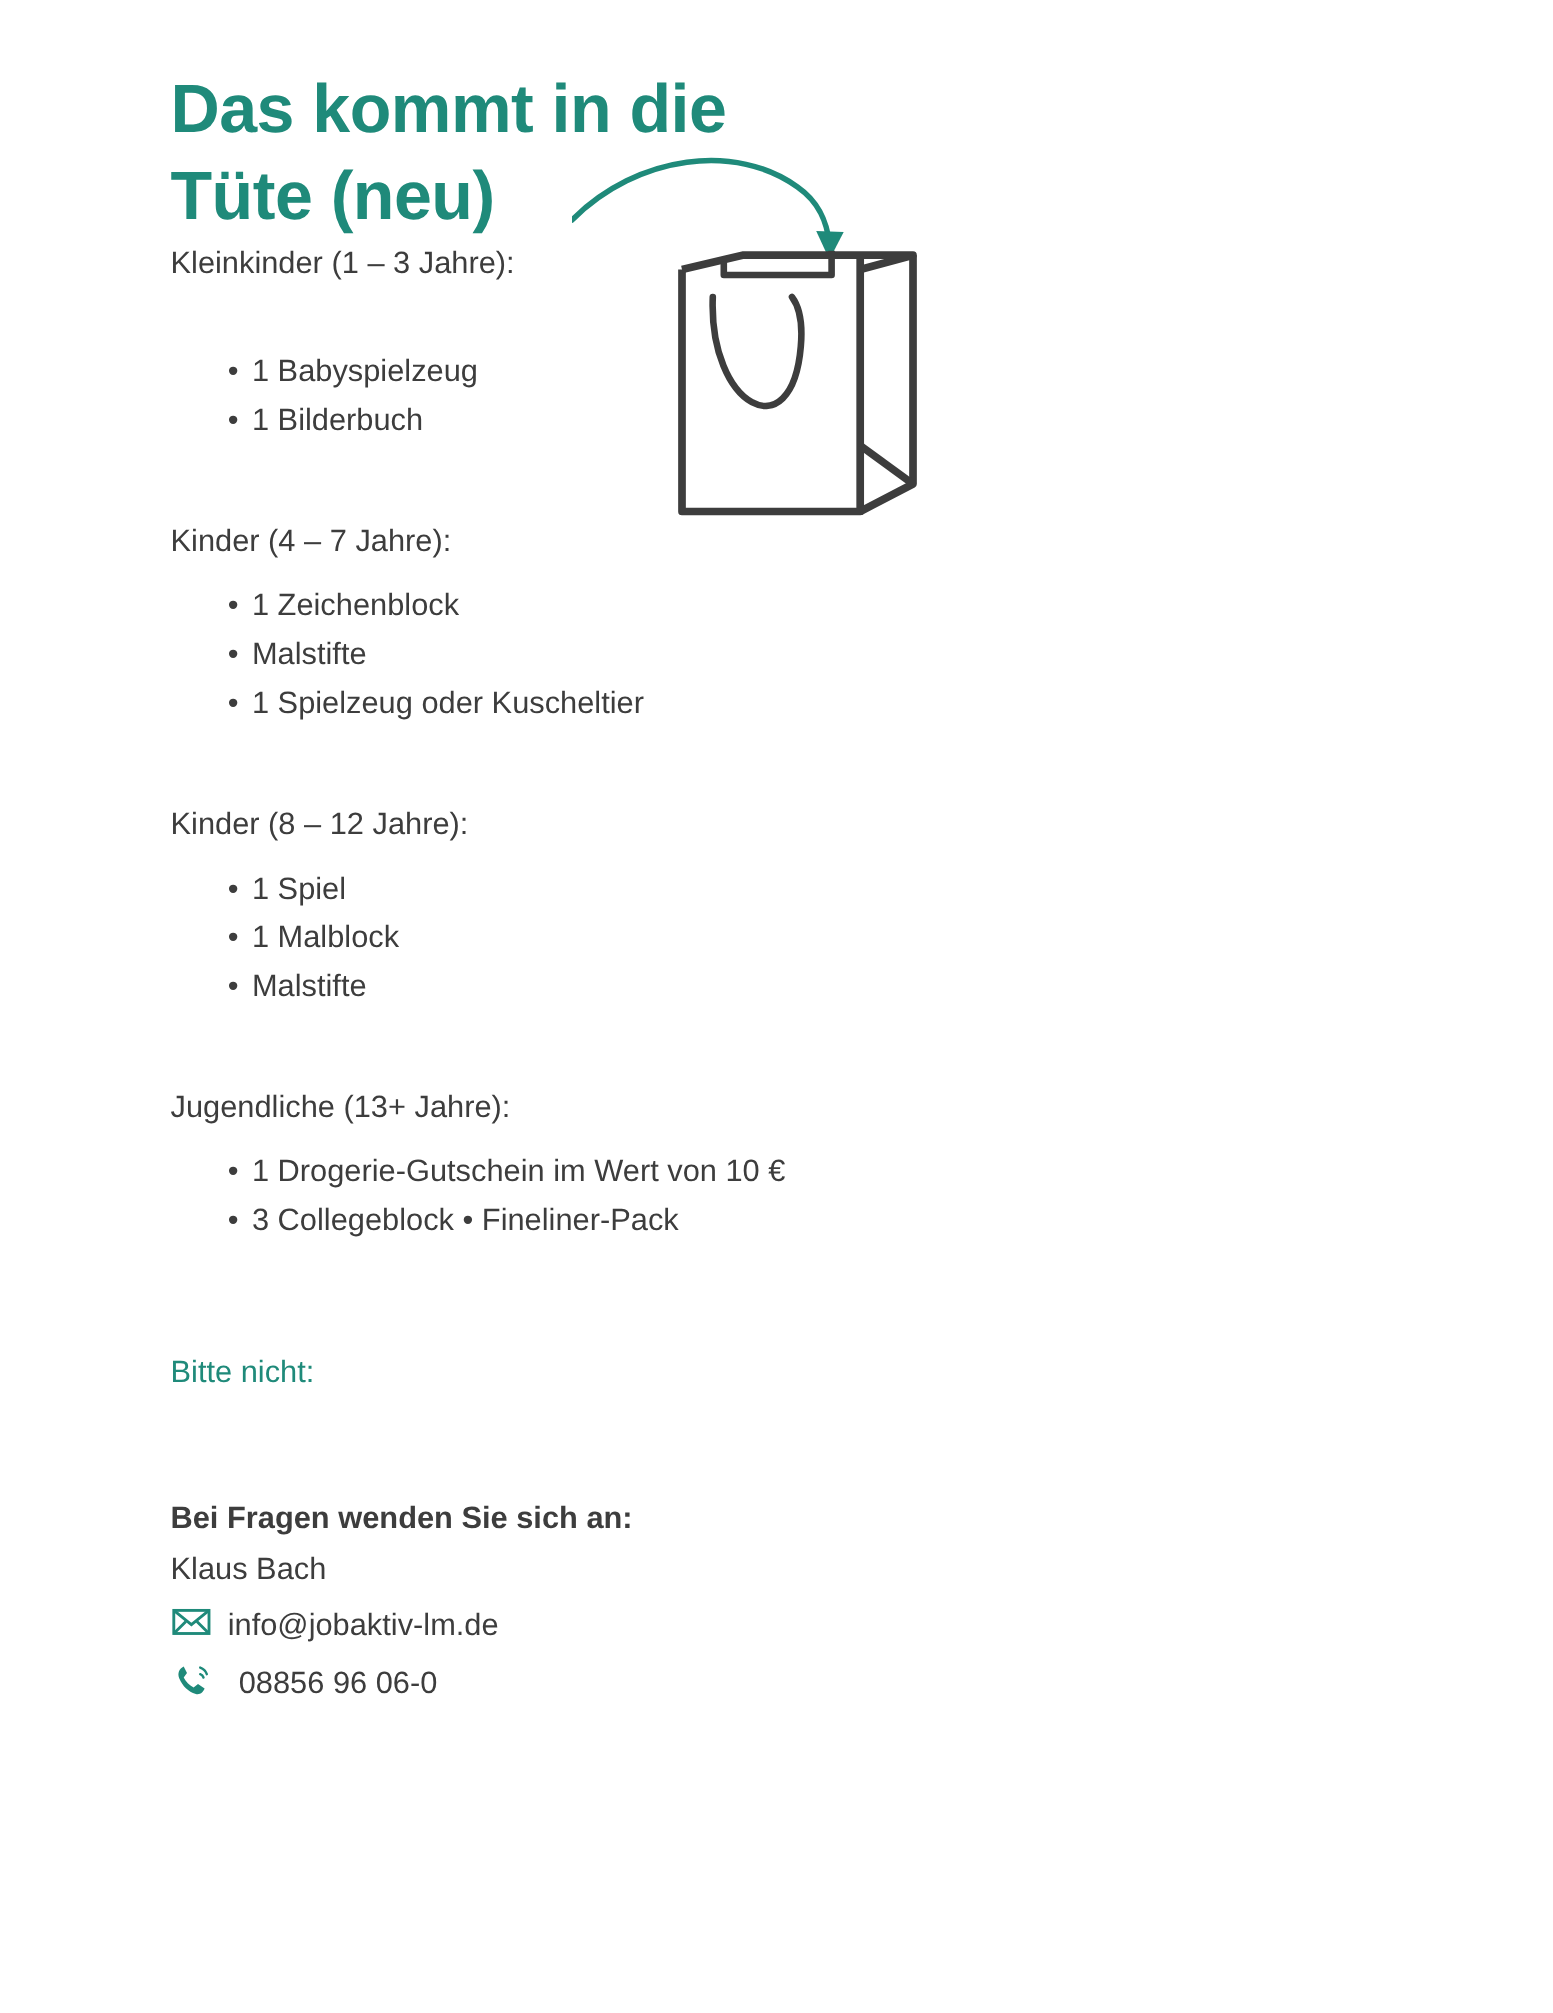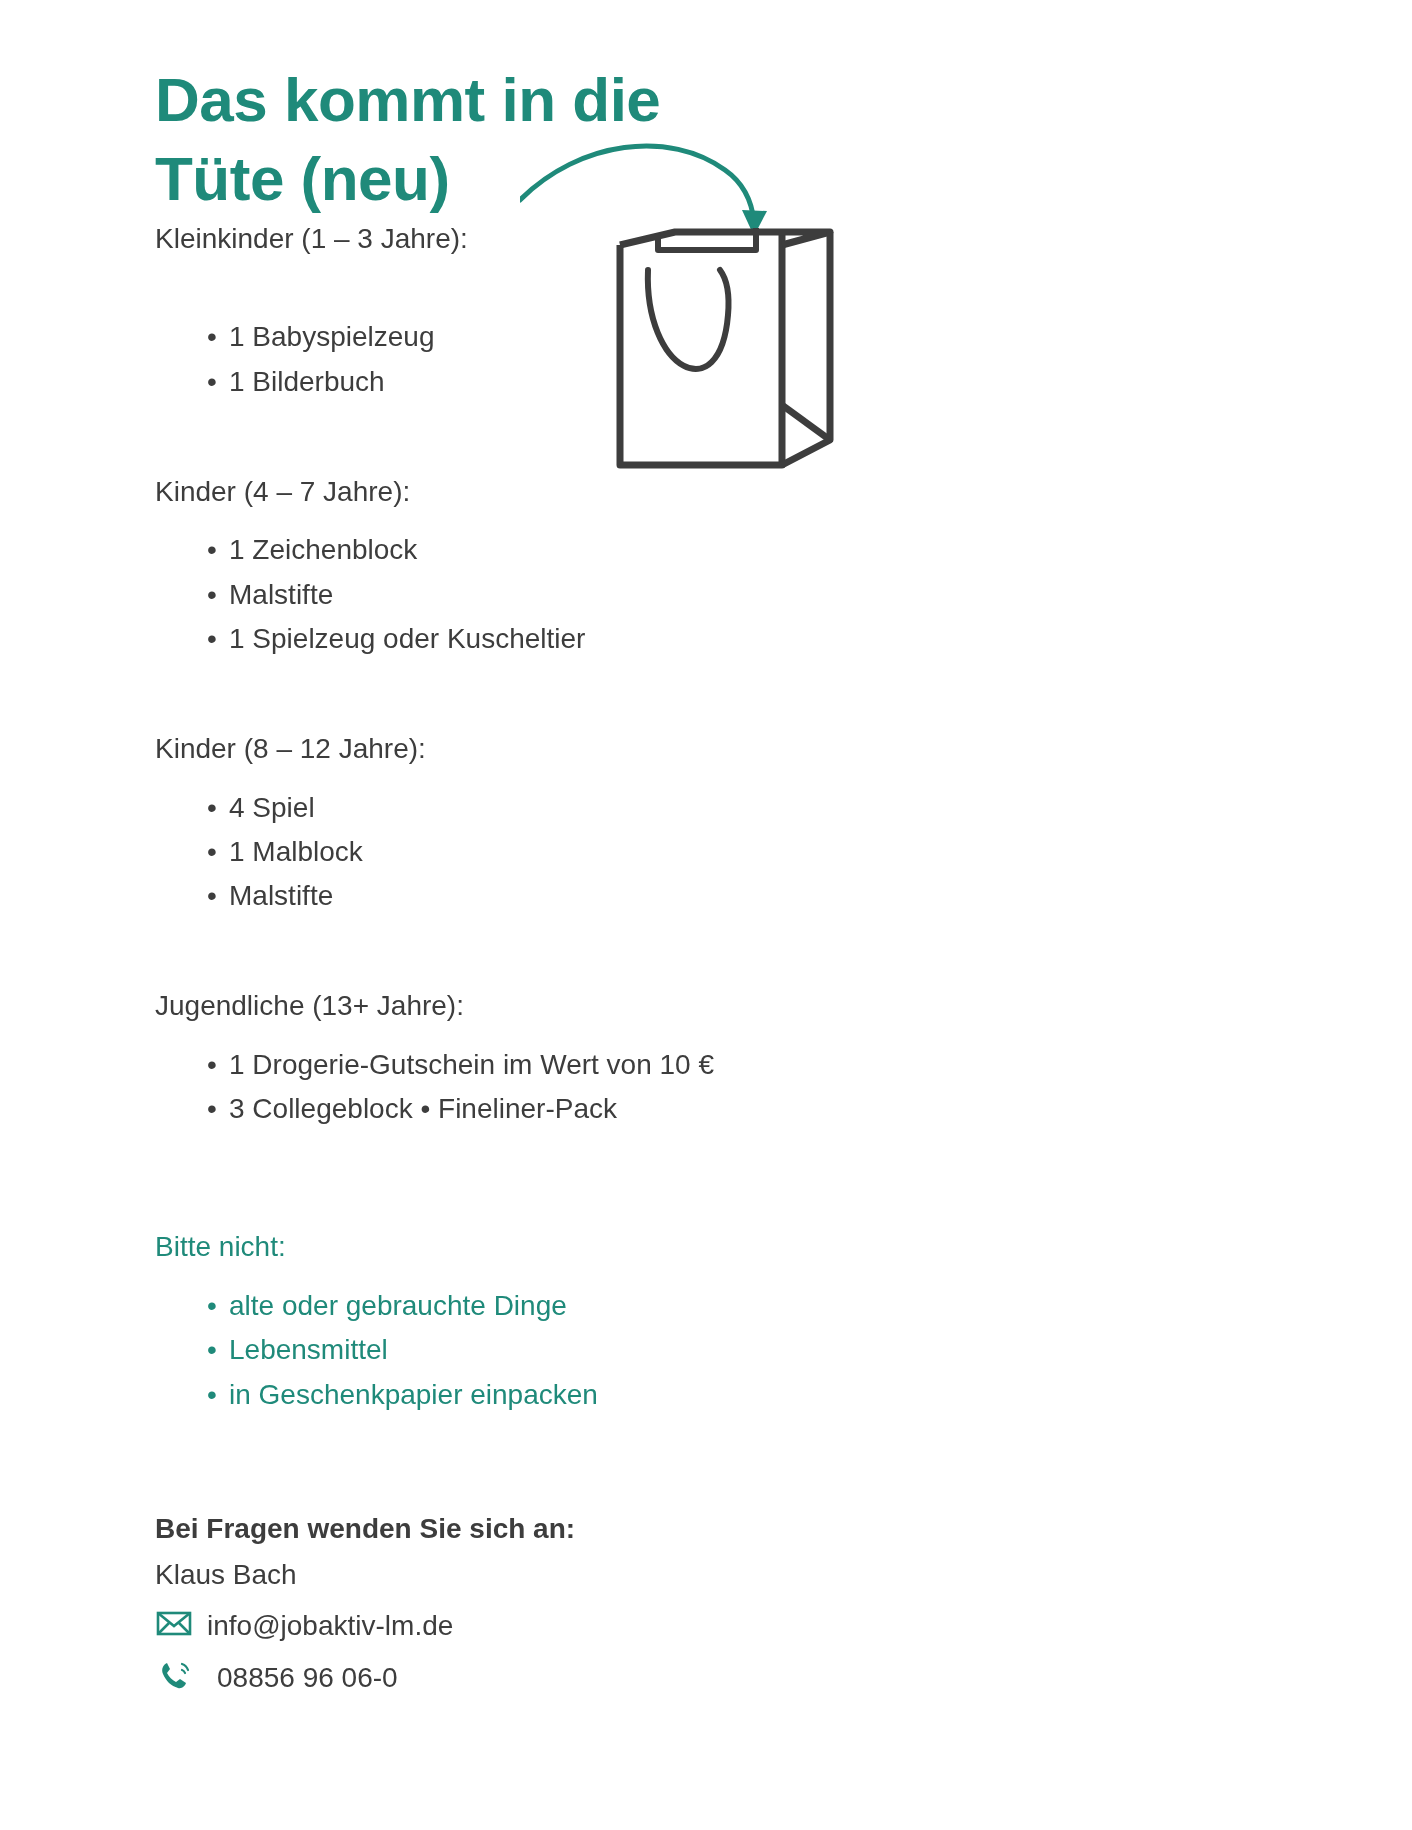--- a/index.html
+++ b/index.html
@@ -186,21 +186,21 @@
           <li>Malstifte</li>
           <li>1 Spielzeug oder Kuscheltier</li>
         </ul>
       </div>
 
       <div class="spacer-mid"></div>
 
       <div class="group">
         <div class="group-heading">Kinder (8 – 12 Jahre):</div>
         <ul class="items">
-          <li>4 Spiel</li>
+          <li>1 Spiel</li>
           <li>1 Malblock</li>
           <li>Malstifte</li>
         </ul>
       </div>
 
       <div class="spacer-mid"></div>
 
       <div class="group">
         <div class="group-heading">Jugendliche (13+ Jahre):</div>
         <ul class="items">
@@ -208,25 +208,20 @@
           <li>3 Collegeblock • Fineliner-Pack</li>
         </ul>
       </div>
 
     </div>
 
     <div class="spacer-large"></div>
 
     <div class="group avoid">
       <div class="group-heading">Bitte nicht:</div>
-      <ul class="items">
-        <li>alte oder gebrauchte Dinge</li>
-        <li>Lebensmittel</li>
-        <li>in Geschenkpapier einpacken</li>
-      </ul>
     </div>
 
     <div class="spacer-large"></div>
 
     <div class="contact">
       <div class="contact-heading">Bei Fragen wenden Sie sich an:</div>
       <div class="contact-name">Klaus Bach</div>
 
       <div class="contact-line">
         <span class="icon">

